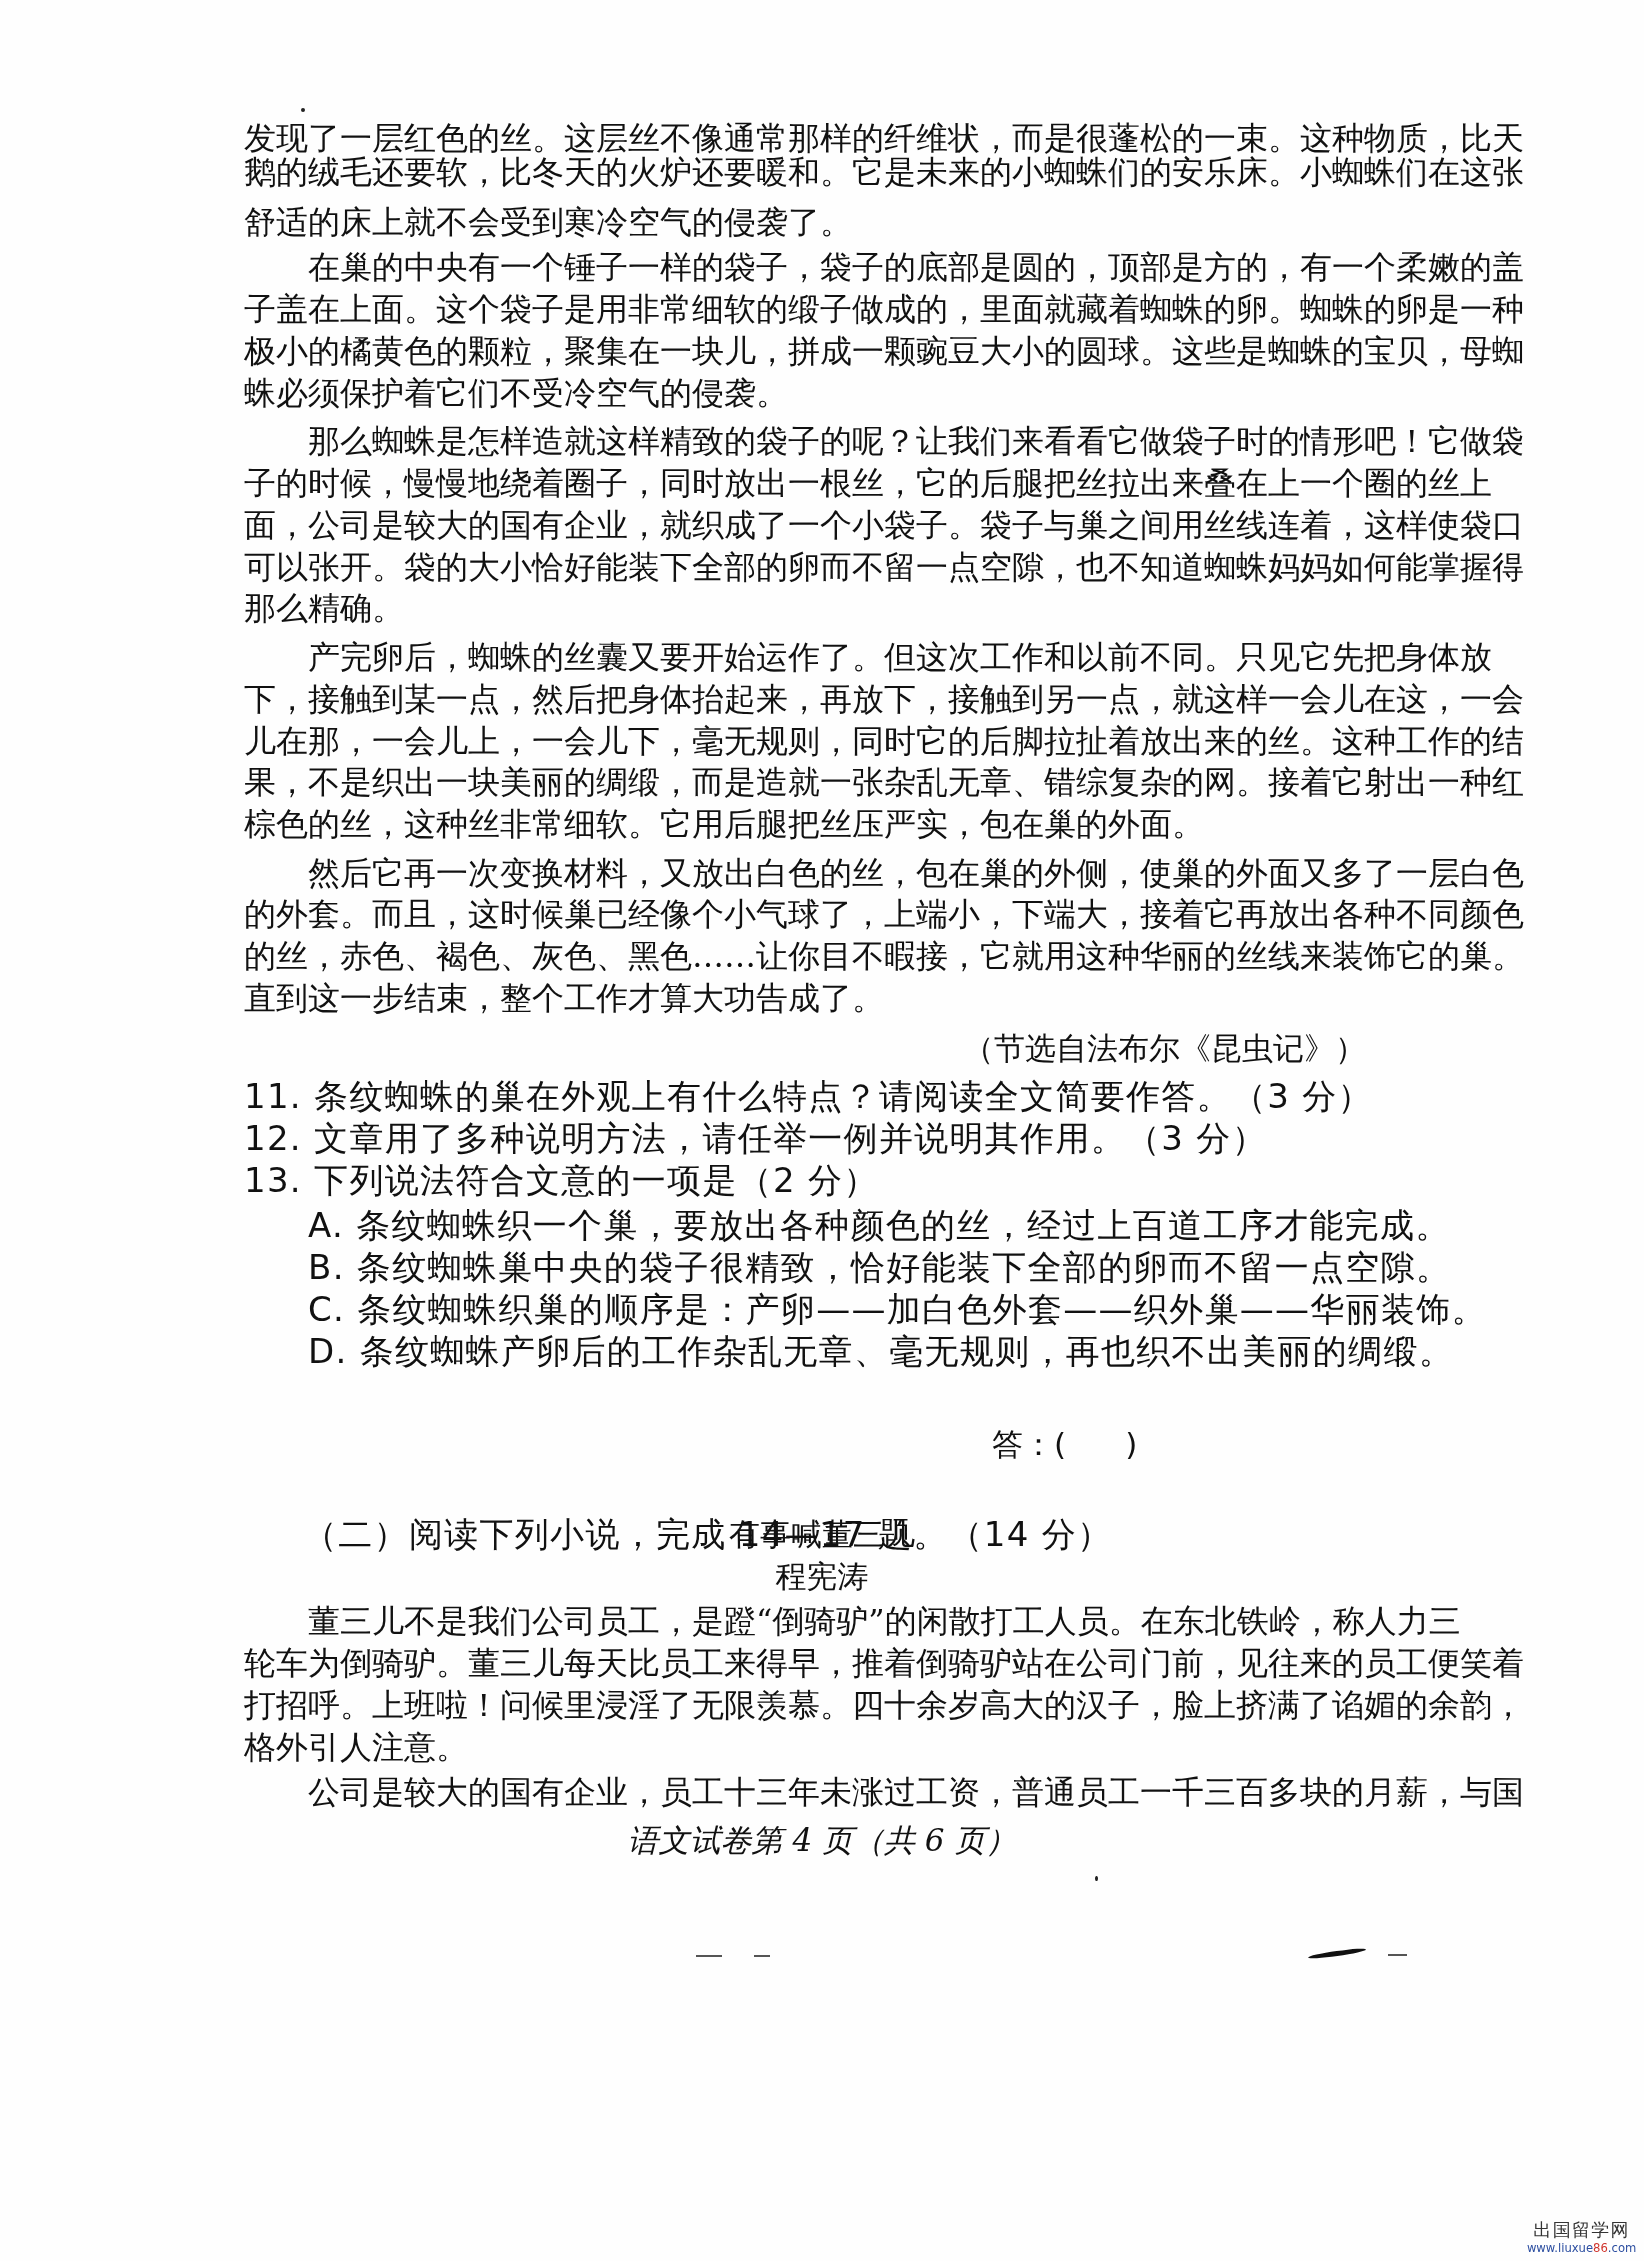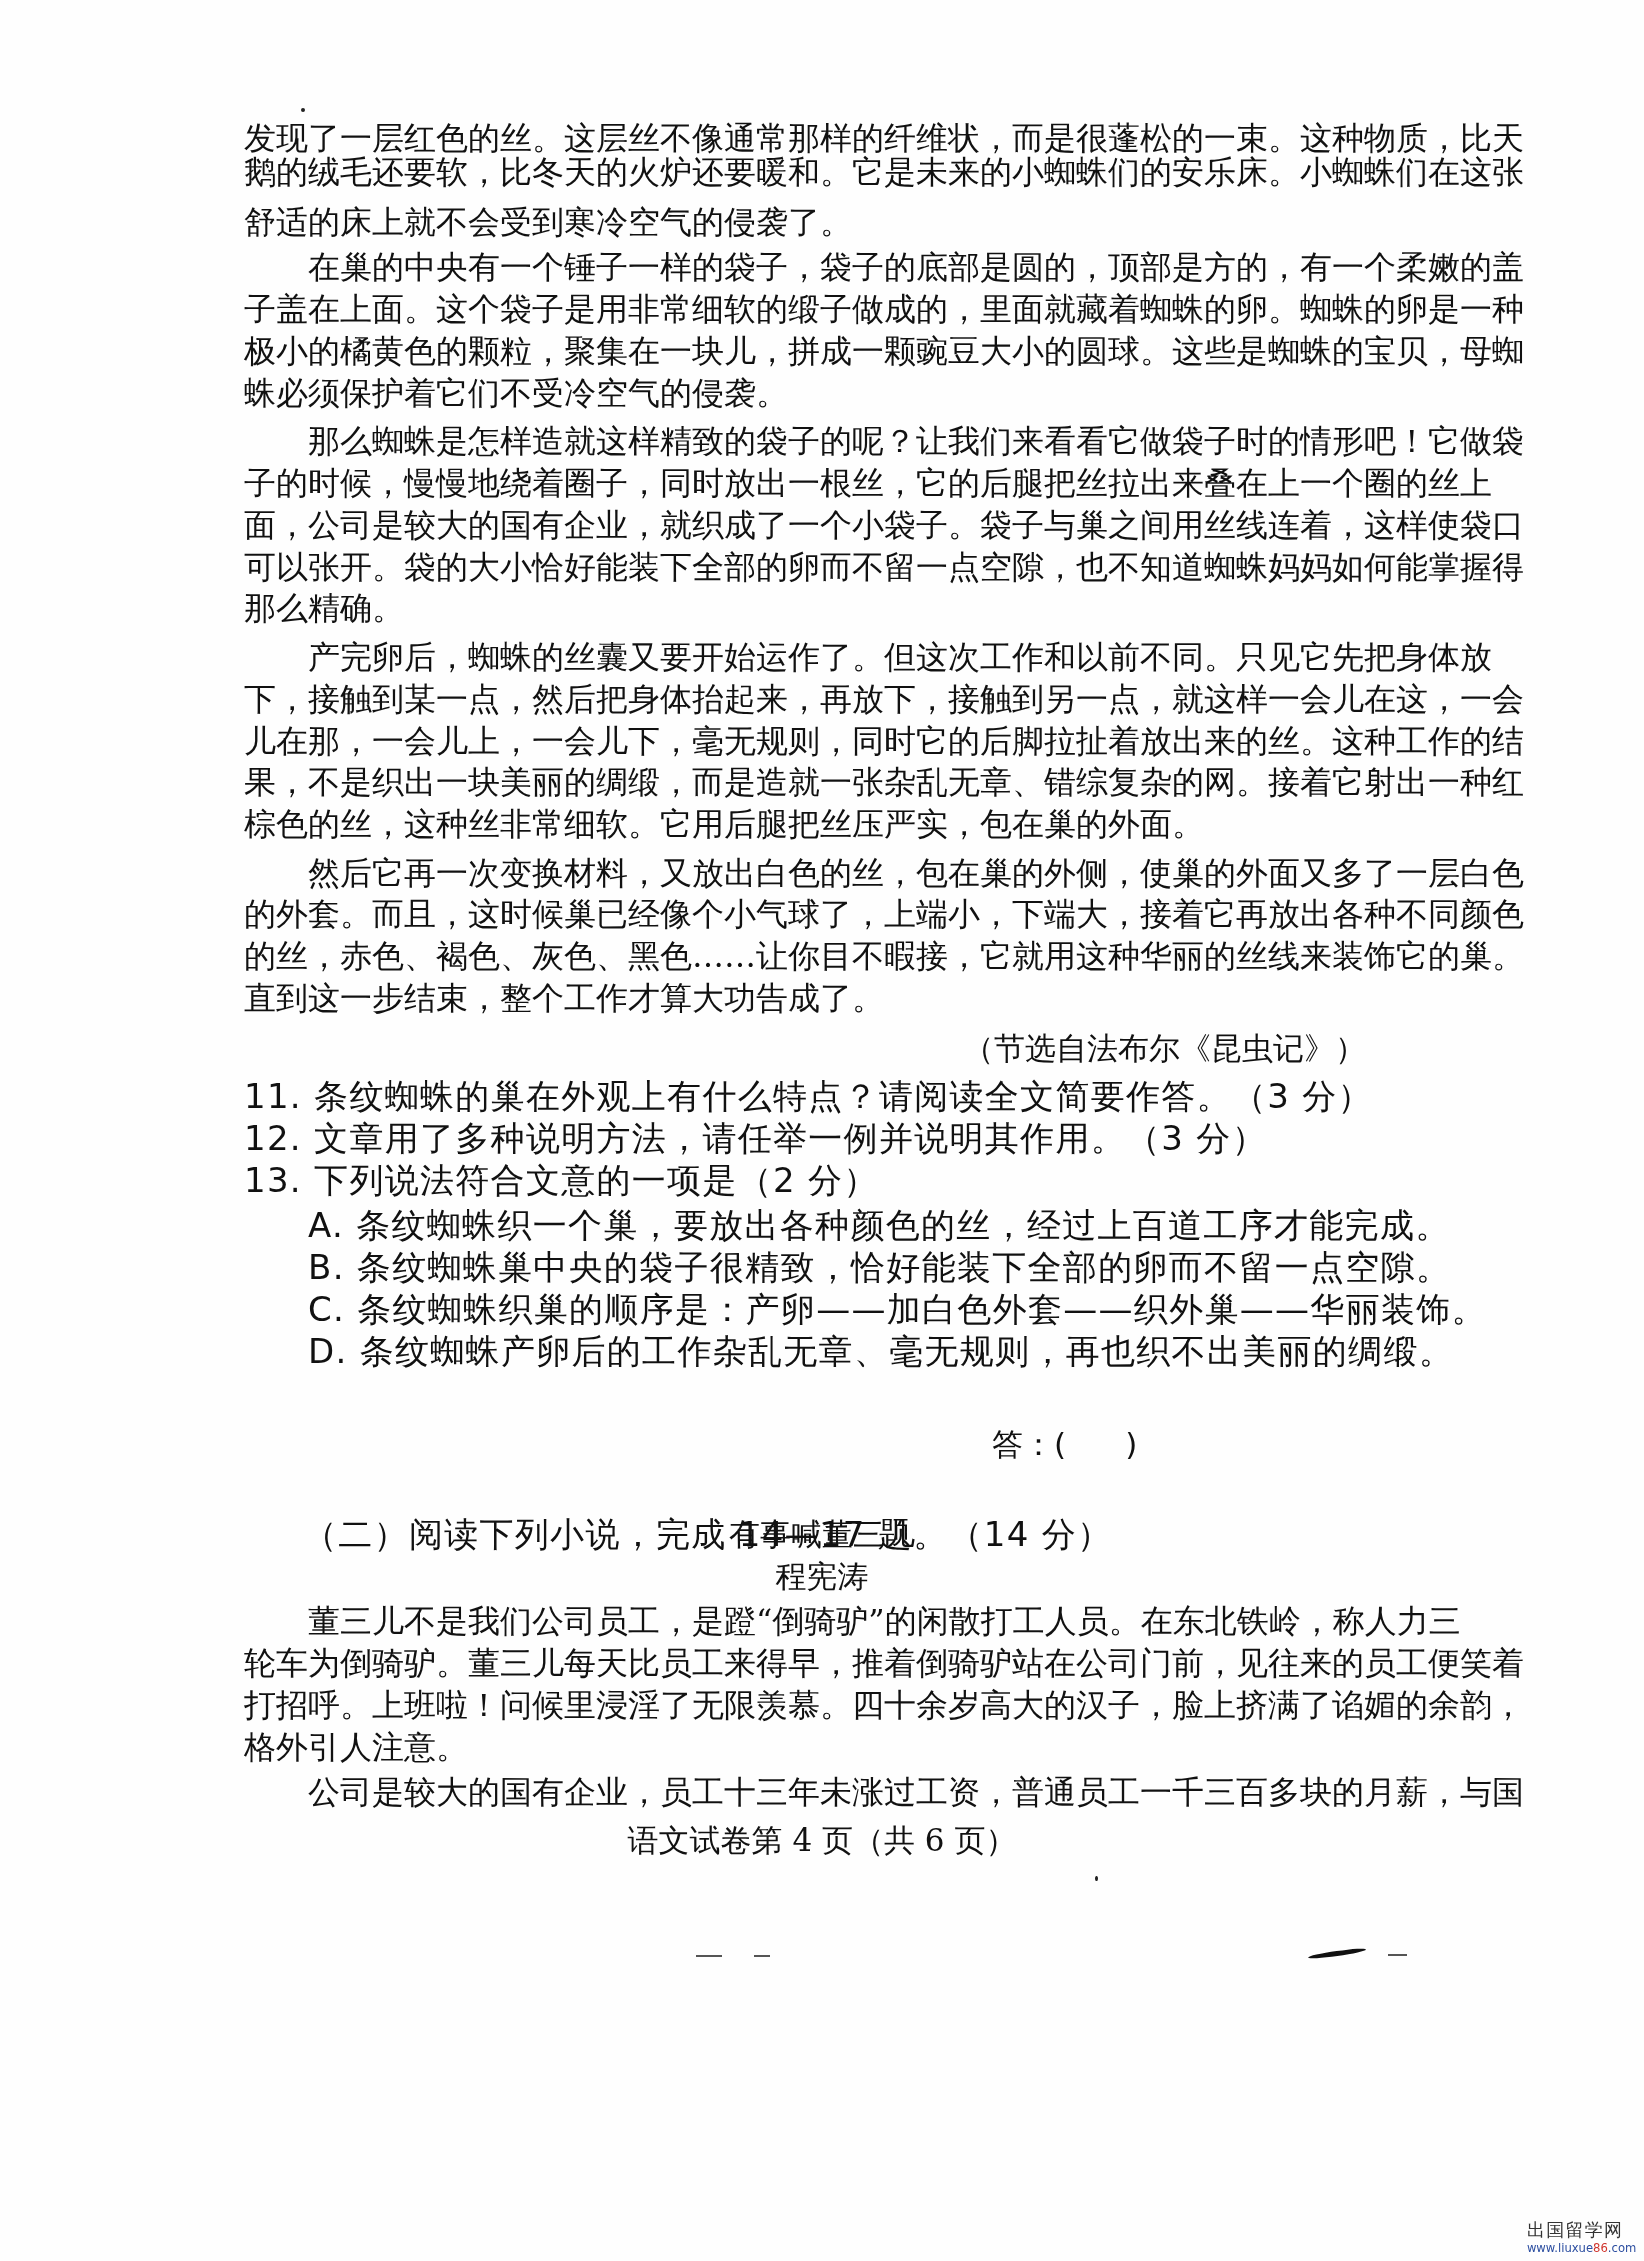--- a/index.html
+++ b/index.html
@@ -11,26 +11,26 @@
   .line.short { text-align-last: left; }
   .line.indent { left: 308px; width: 1058px; }
   .qline { position: absolute; left: 244px; height: 39px; font-size: 34px; line-height: 39px; white-space: nowrap;
            font-family: "DejaVu Sans", "Liberation Sans", sans-serif; letter-spacing: 1.3px; }
   .opt { left: 308px; }
   .center { position: absolute; left: 0; width: 1644px; text-align: center; font-size: 31px; line-height: 39px;
             font-family: "DejaVu Sans", "Liberation Sans", sans-serif; }
   .source { position: absolute; right: 278px; font-size: 31px; line-height: 39px; white-space: nowrap; }
   .answer { position: absolute; left: 992px; font-size: 31px; line-height: 39px; white-space: pre;
             font-family: "DejaVu Sans", "Liberation Sans", sans-serif; }
-  .footer { position: absolute; left: 0; width: 1644px; text-align: center; font-size: 31px; line-height: 39px; }
+  .footer { position: absolute; left: 0; width: 1644px; text-align: center; font-size: 31px; line-height: 39px; font-style: italic; }
   .speck { position: absolute; background: #222; border-radius: 50%; }
   .smudge { position: absolute; left: 1308px; top: 1951px; width: 58px; height: 4.5px; background: #111;
             transform: rotate(-8deg); border-radius: 50%; }
   .dashline { position: absolute; height: 1.9px; background: #555; }
-  .watermark { position: absolute; right: 7.7px; bottom: 6.4px; 
+  .watermark { position: absolute; right: 7.7px; bottom: 6.4px; text-align: center;
                font-family: "DejaVu Sans", "Liberation Sans", sans-serif; }
   .wm-cn { font-size: 18px; color: #333; letter-spacing: 1.3px; line-height: 22px; }
   .wm-url { font-size: 11.6px; color: #2b4da0; line-height: 14px; }
   .wm-url .red { color: #d0342c; }
 </style>
 </head>
 <body>
 
 <div class="page">
 

